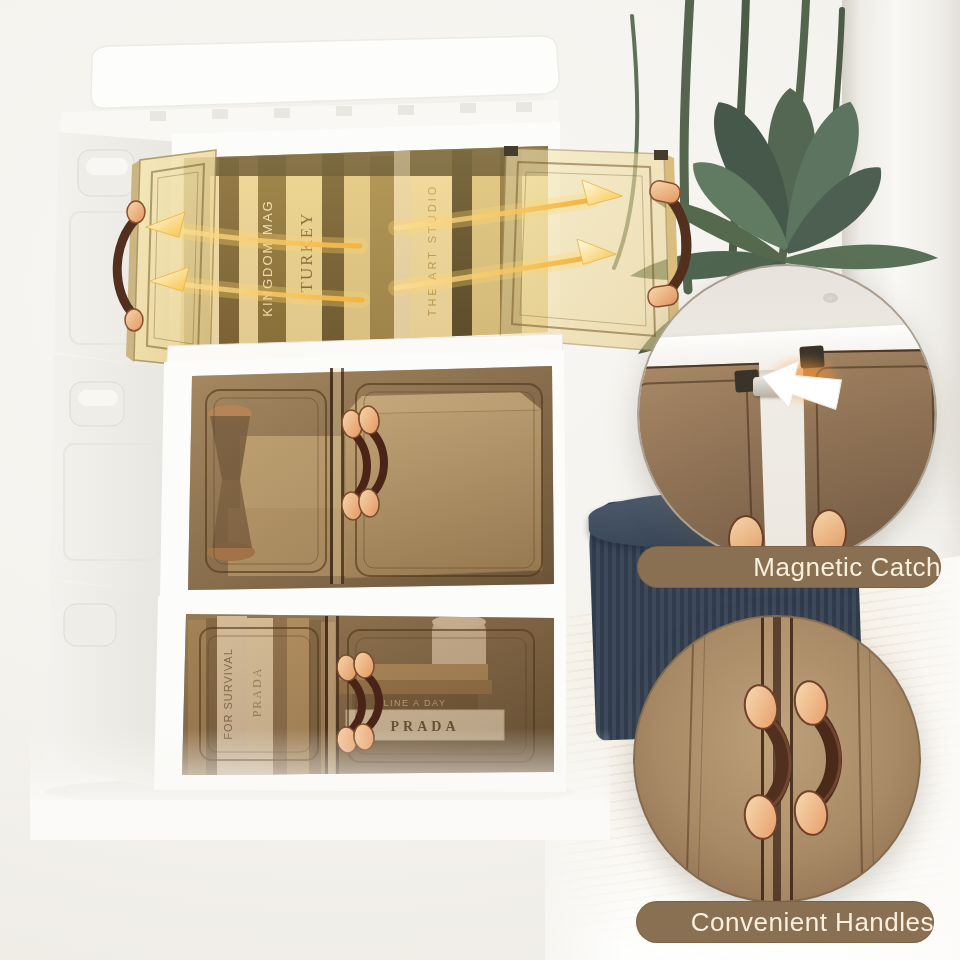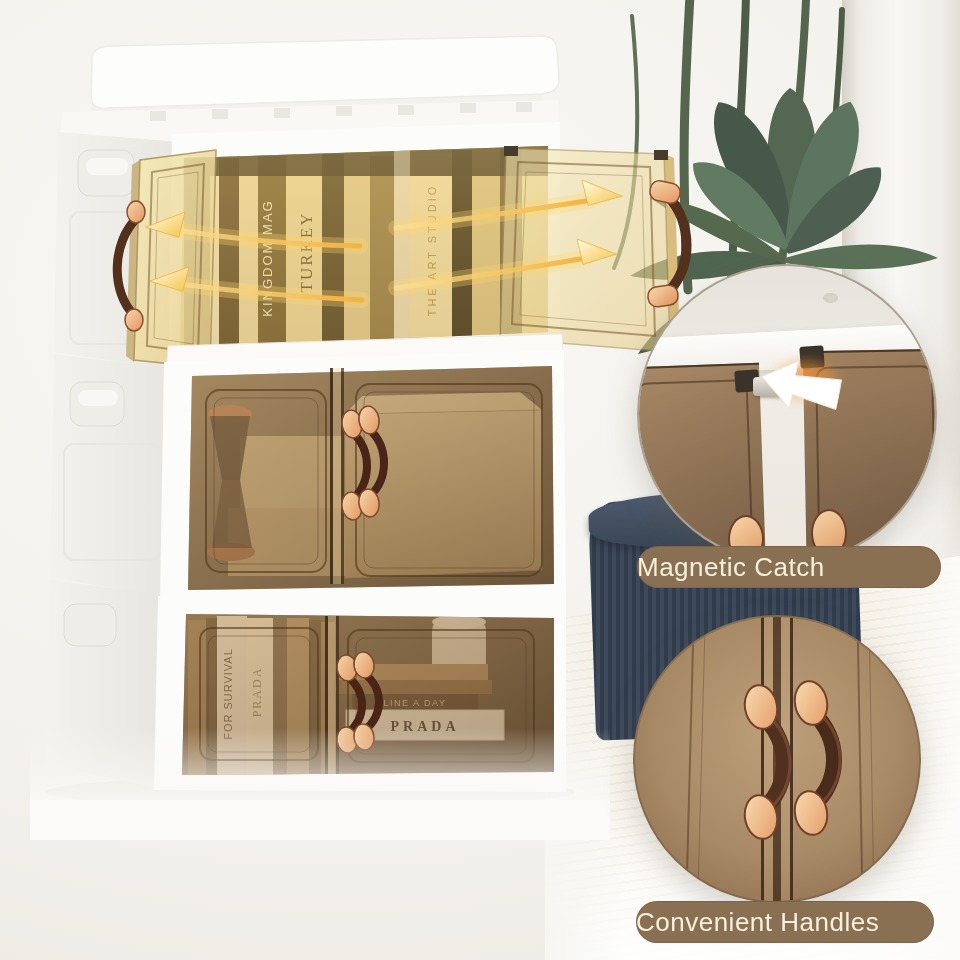--- a/index.html
+++ b/index.html
@@ -56,21 +56,21 @@
            background:radial-gradient(circle at 50% 42%,#bd9f7a 0%,#a98a66 55%,#88684a 100%);}
   .frame-line{position:absolute;top:3%;height:94%;width:10px;
            border-left:2px solid rgba(70,45,22,.45);border-right:1px solid rgba(70,45,22,.3);}
   .frame-line.l{left:19%;transform:rotate(1.5deg);} .frame-line.r{left:79%;transform:rotate(-1deg);}
   .seam{position:absolute;left:calc(50% - 16px);top:0;width:32px;height:100%;
         background:linear-gradient(90deg, rgba(64,41,26,.9) 0 3px, rgba(200,170,130,.25) 3px 12px,
                    rgba(64,41,26,.75) 12px 15px, rgba(64,41,26,.75) 17px 20px,
                    rgba(200,170,130,.25) 20px 29px, rgba(64,41,26,.9) 29px 32px);}
   .handles-svg{position:absolute;inset:0;}
   
-  .pill{position:absolute;z-index:7;display:flex;align-items:center;justify-content:flex-start;
+  .pill{position:absolute;z-index:7;display:flex;align-items:center;justify-content:flex-end;
         background:#8a7053;border-radius:22px;color:#f8efdc;font-size:26px;font-weight:500;
         letter-spacing:.5px;box-shadow:inset 0 0 0 1px rgba(60,40,20,.18);}
   .pill-top{left:637px;top:546px;width:304px;height:42px;}
   .pill-bottom{left:636px;top:901px;width:298px;height:42px;}
   .heading{position:absolute;left:40px;top:826px;z-index:8;
         font-family:"Liberation Serif","DejaVu Serif",serif;font-weight:700;font-size:69px;
         color:#8b6b46;letter-spacing:-1px;white-space:nowrap;}
 </style>
 </head>
 <body>

